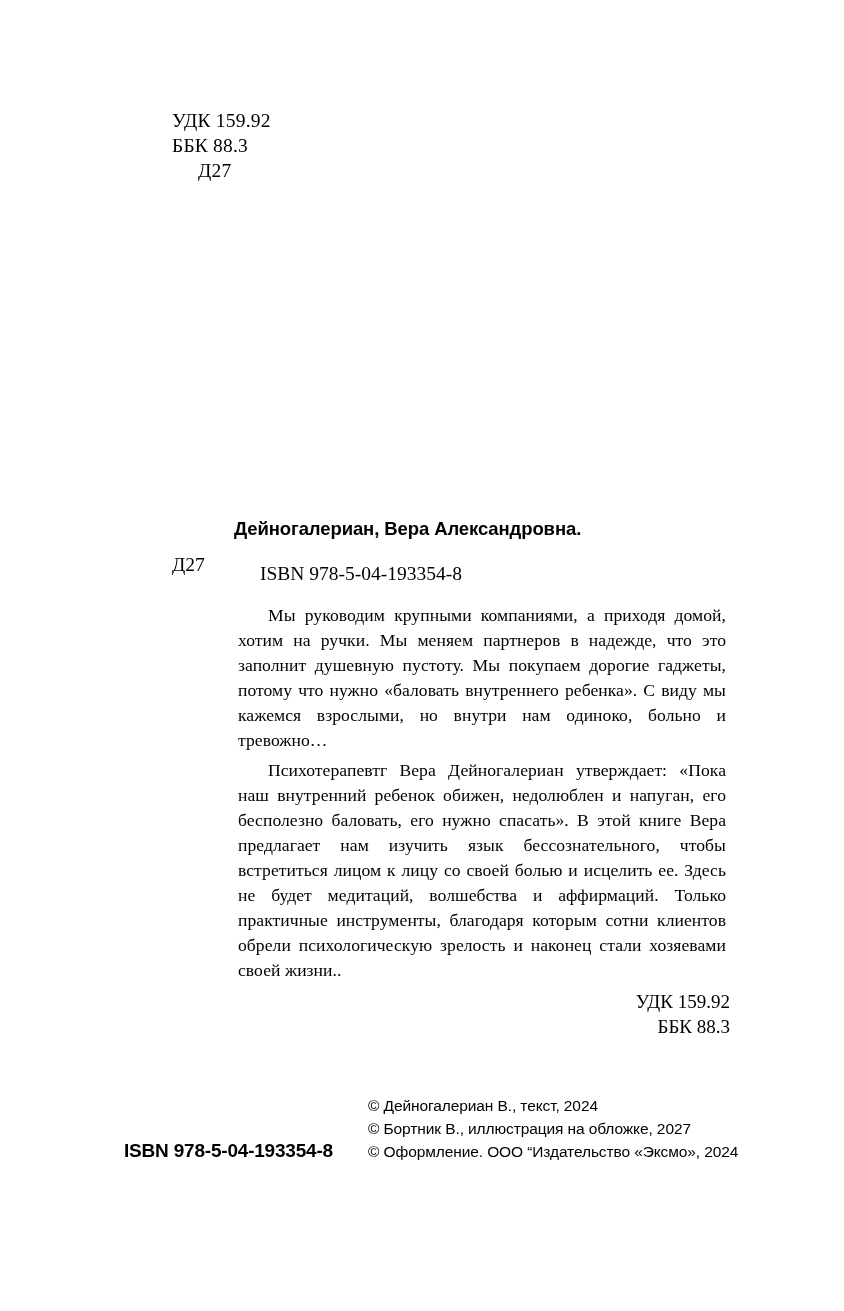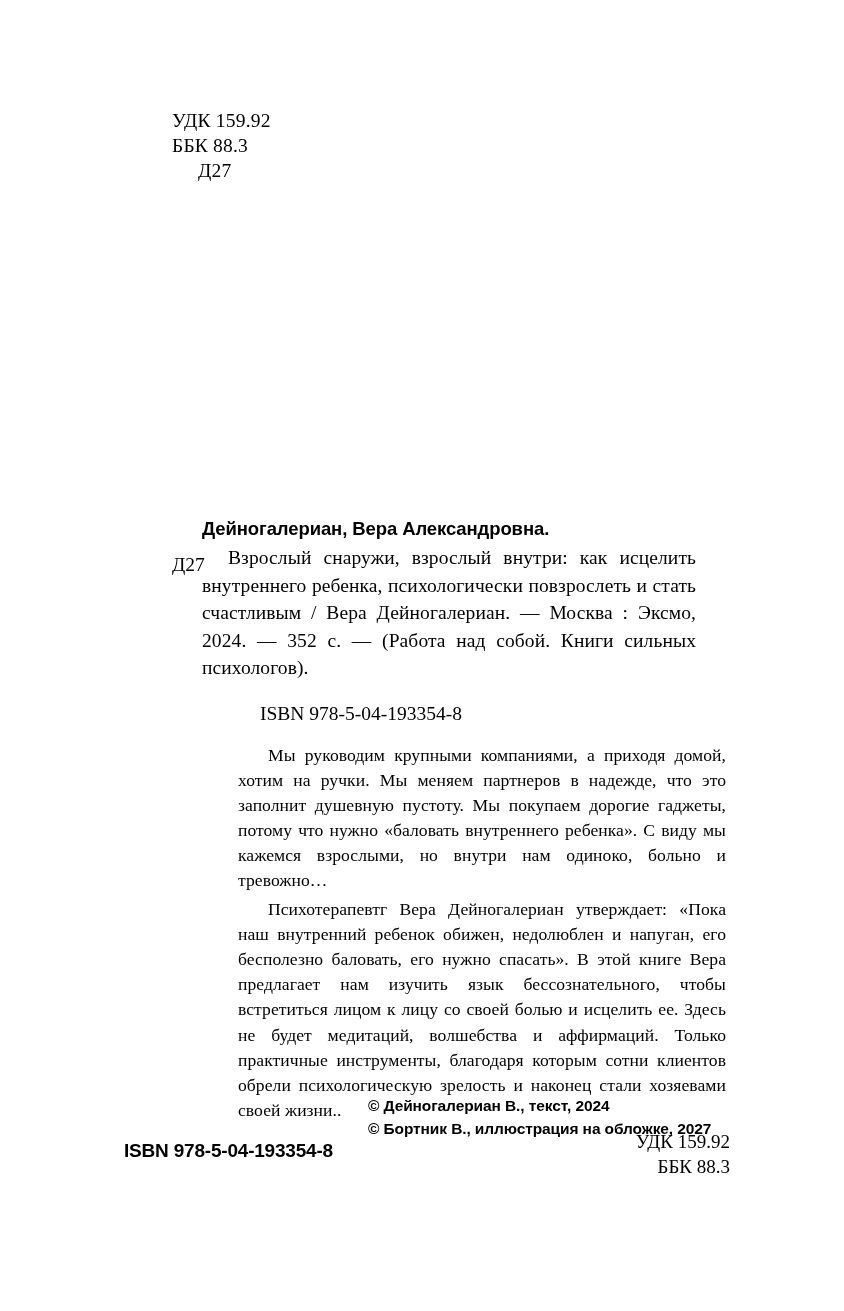--- a/index.html
+++ b/index.html
@@ -45,21 +45,21 @@
     width: 556px;
   }
   .record-code {
     position: absolute;
     left: 0;
     top: 36px;
     font-size: 19.5px;
     line-height: 26px;
   }
   .record-body {
-    margin-left: 30px;
+    margin-left: 62px;
     width: 494px;
   }
   .author {
     font-family: "Liberation Sans", sans-serif;
     font-weight: bold;
     font-size: 18.5px;
     line-height: 26px;
     margin-bottom: 2px;
     letter-spacing: -0.1px;
   }
@@ -108,21 +108,21 @@
     position: absolute;
     left: 0;
     top: 1094px;
     width: 844px;
   }
   .copyright {
     position: absolute;
     left: 368px;
     top: 0;
     font-family: "Liberation Sans", sans-serif;
-    font-weight: bold;
+    font-weight: normal;
     font-size: 15.5px;
     line-height: 23px;
     letter-spacing: -0.1px;
   }
   .copyright div { white-space: nowrap; }
   .isbn-bottom {
     position: absolute;
     left: 124px;
     top: 46px;
     font-family: "Liberation Sans", sans-serif;
@@ -140,37 +140,37 @@
     <span class="udk">УДК 159.92</span>
     <span class="bbk">ББК 88.3</span>
     <span class="code">Д27</span>
   </div>
 
   <div class="record">
     <div class="record-code">Д27</div>
 
     <div class="record-body">
       <div class="author">Дейногалериан, Вера Александровна.</div>
-      <div class="description">Взрослый снаружи, взрослый внутри: как исцелить внутреннего ребенка, психологически повзрослеть и стать счастливым / Вера Дейногалериан. — Москва : Эксмо, 2024. — 352 с. — (Работа над собой. Книги сильных психологов).</div>
     </div>
 
     <div class="isbn-line">ISBN 978-5-04-193354-8</div>
 
     <div class="annotation">
       <p>Мы руководим крупными компаниями, а приходя домой, хотим на ручки. Мы меняем партнеров в надежде, что это заполнит душевную пустоту. Мы покупаем дорогие гаджеты, потому что нужно «баловать внутреннего ребенка». С виду мы кажемся взрослыми, но внутри нам одиноко, больно и тревожно…</p>
       <p>Психотерапевтг Вера Дейногалериан утверждает: «Пока наш внутренний ребенок обижен, недолюблен и напуган, его бесполезно баловать, его нужно спасать». В этой книге Вера предлагает нам изучить язык бессознательного, чтобы встретиться лицом к лицу со своей болью и исцелить ее. Здесь не будет медитаций, волшебства и аффирмаций. Только практичные инструменты, благодаря которым сотни клиентов обрели психологическую зрелость и наконец стали хозяевами своей жизни..</p>
     </div>
 
     <div class="repeat-codes">
       <div>УДК 159.92</div>
       <div>ББК 88.3</div>
     </div>
   </div>
 
   <div class="bottom">
     <div class="copyright">
       <div>© Дейногалериан В., текст, 2024</div>
       <div>© Бортник В., иллюстрация на обложке, 2027</div>
+      <div>© Оформление. ООО “Издательство «Эксмо», 2024</div>
     </div>
     <div class="isbn-bottom">ISBN 978-5-04-193354-8</div>
   </div>
 
 </div>
 
 </body></html>

